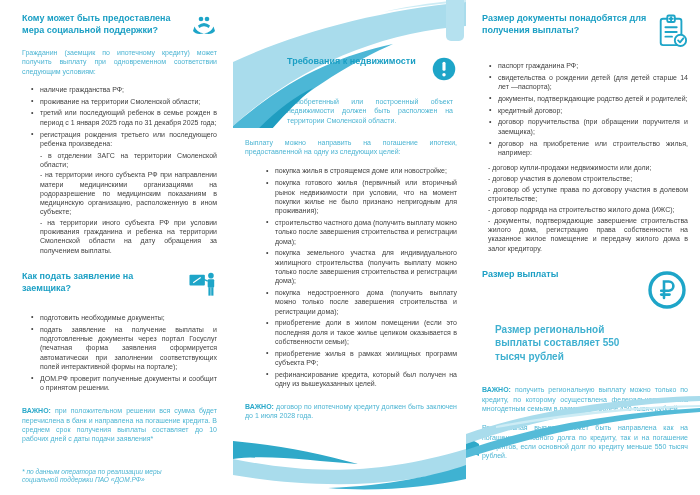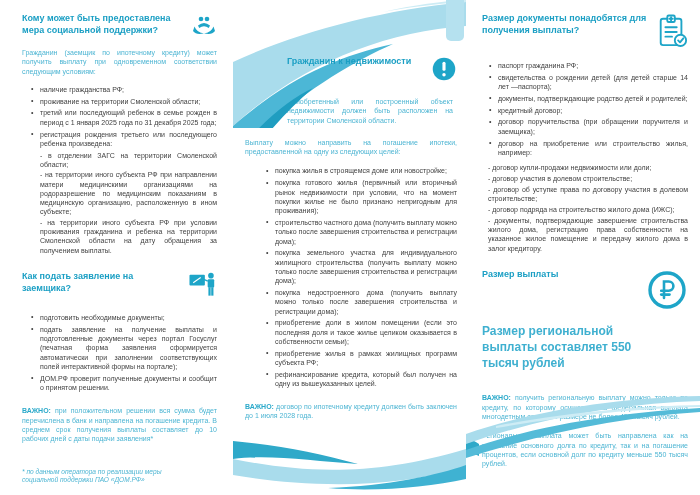--- a/index.html
+++ b/index.html
@@ -42,21 +42,21 @@
   .p2-para2 { margin:13px 0 0 0; }
   .p2-goals { margin:10px 0 0 20px; }
   .p2-imp { margin-top:13px; }
   .waves-bottom { position:absolute; bottom:0; left:0; width:233px; height:58px; }
 
   
   .p3-docs { margin:8px 0 0 6px; }
   .contract-list { margin:6px 0 0 6px; }
   .contract-list li { padding-left:0; margin-bottom:1.5px; }
   .p3-size-head { margin-top:16px; align-items:flex-start;gap:46px; }
-  .p3-statement { margin-top:8px; font-size:12px; font-weight:bold; color:#3fb0d0; line-height:1.35; width:150px; text-align:left; }
+  .p3-statement { margin-top:8px; font-size:10px; font-weight:bold; color:#3fb0d0; line-height:1.35; width:150px; text-align:left;margin-left:13px; }
   .p3-imp { margin-top:22px; }
   .p3-note { margin-top:10px; }
   .lines-bottom { position:absolute; bottom:22px; left:0; width:234px; height:85px; }
 
   .fold-tab { position:absolute; left:446px; top:0; width:18px; height:41px;
               background:#b5e1ef; border-radius:0 0 5px 5px; }
 </style>
 </head>
 <body>
 
@@ -117,21 +117,21 @@
 
   <section class="panel panel-2">
     <svg class="swoosh-top" viewBox="0 0 233 128" preserveAspectRatio="none">
       <path d="M0,62 C60,34 145,10 233,2 L233,26 C150,32 68,64 0,126 Z" fill="#a9dcec"></path>
       <path d="M150,12 C180,5 210,1 233,0 L233,2 C200,4 172,8 150,12 Z" fill="#cdecf5"></path>
       <path d="M0,126 C55,78 105,56 160,44 C115,64 55,100 0,158 Z" fill="#4cb7d6"></path>
       <path d="M0,158 C28,122 55,100 80,88 C50,114 22,146 0,182 Z" fill="#1f9dc0"></path>
     </svg>
 
     <div class="head-row p2-head">
-      <h2>Гражданин к недвижимости</h2>
+      <h2>Требования к недвижимости</h2>
       <span class="icon">
         <svg width="26" height="26" viewBox="0 0 30 30">
           <circle cx="15" cy="15" r="13" fill="#1ea5c8"></circle>
           <rect x="13.2" y="6.5" width="3.6" height="10.5" rx="1.8" fill="#ffffff"></rect>
           <circle cx="15" cy="21.6" r="2" fill="#ffffff"></circle>
         </svg>
       </span>
     </div>
 
     <p class="txt accent p2-para1">Приобретенный или построенный объект недвижимости должен быть расположен на территории Смоленской области.</p>

